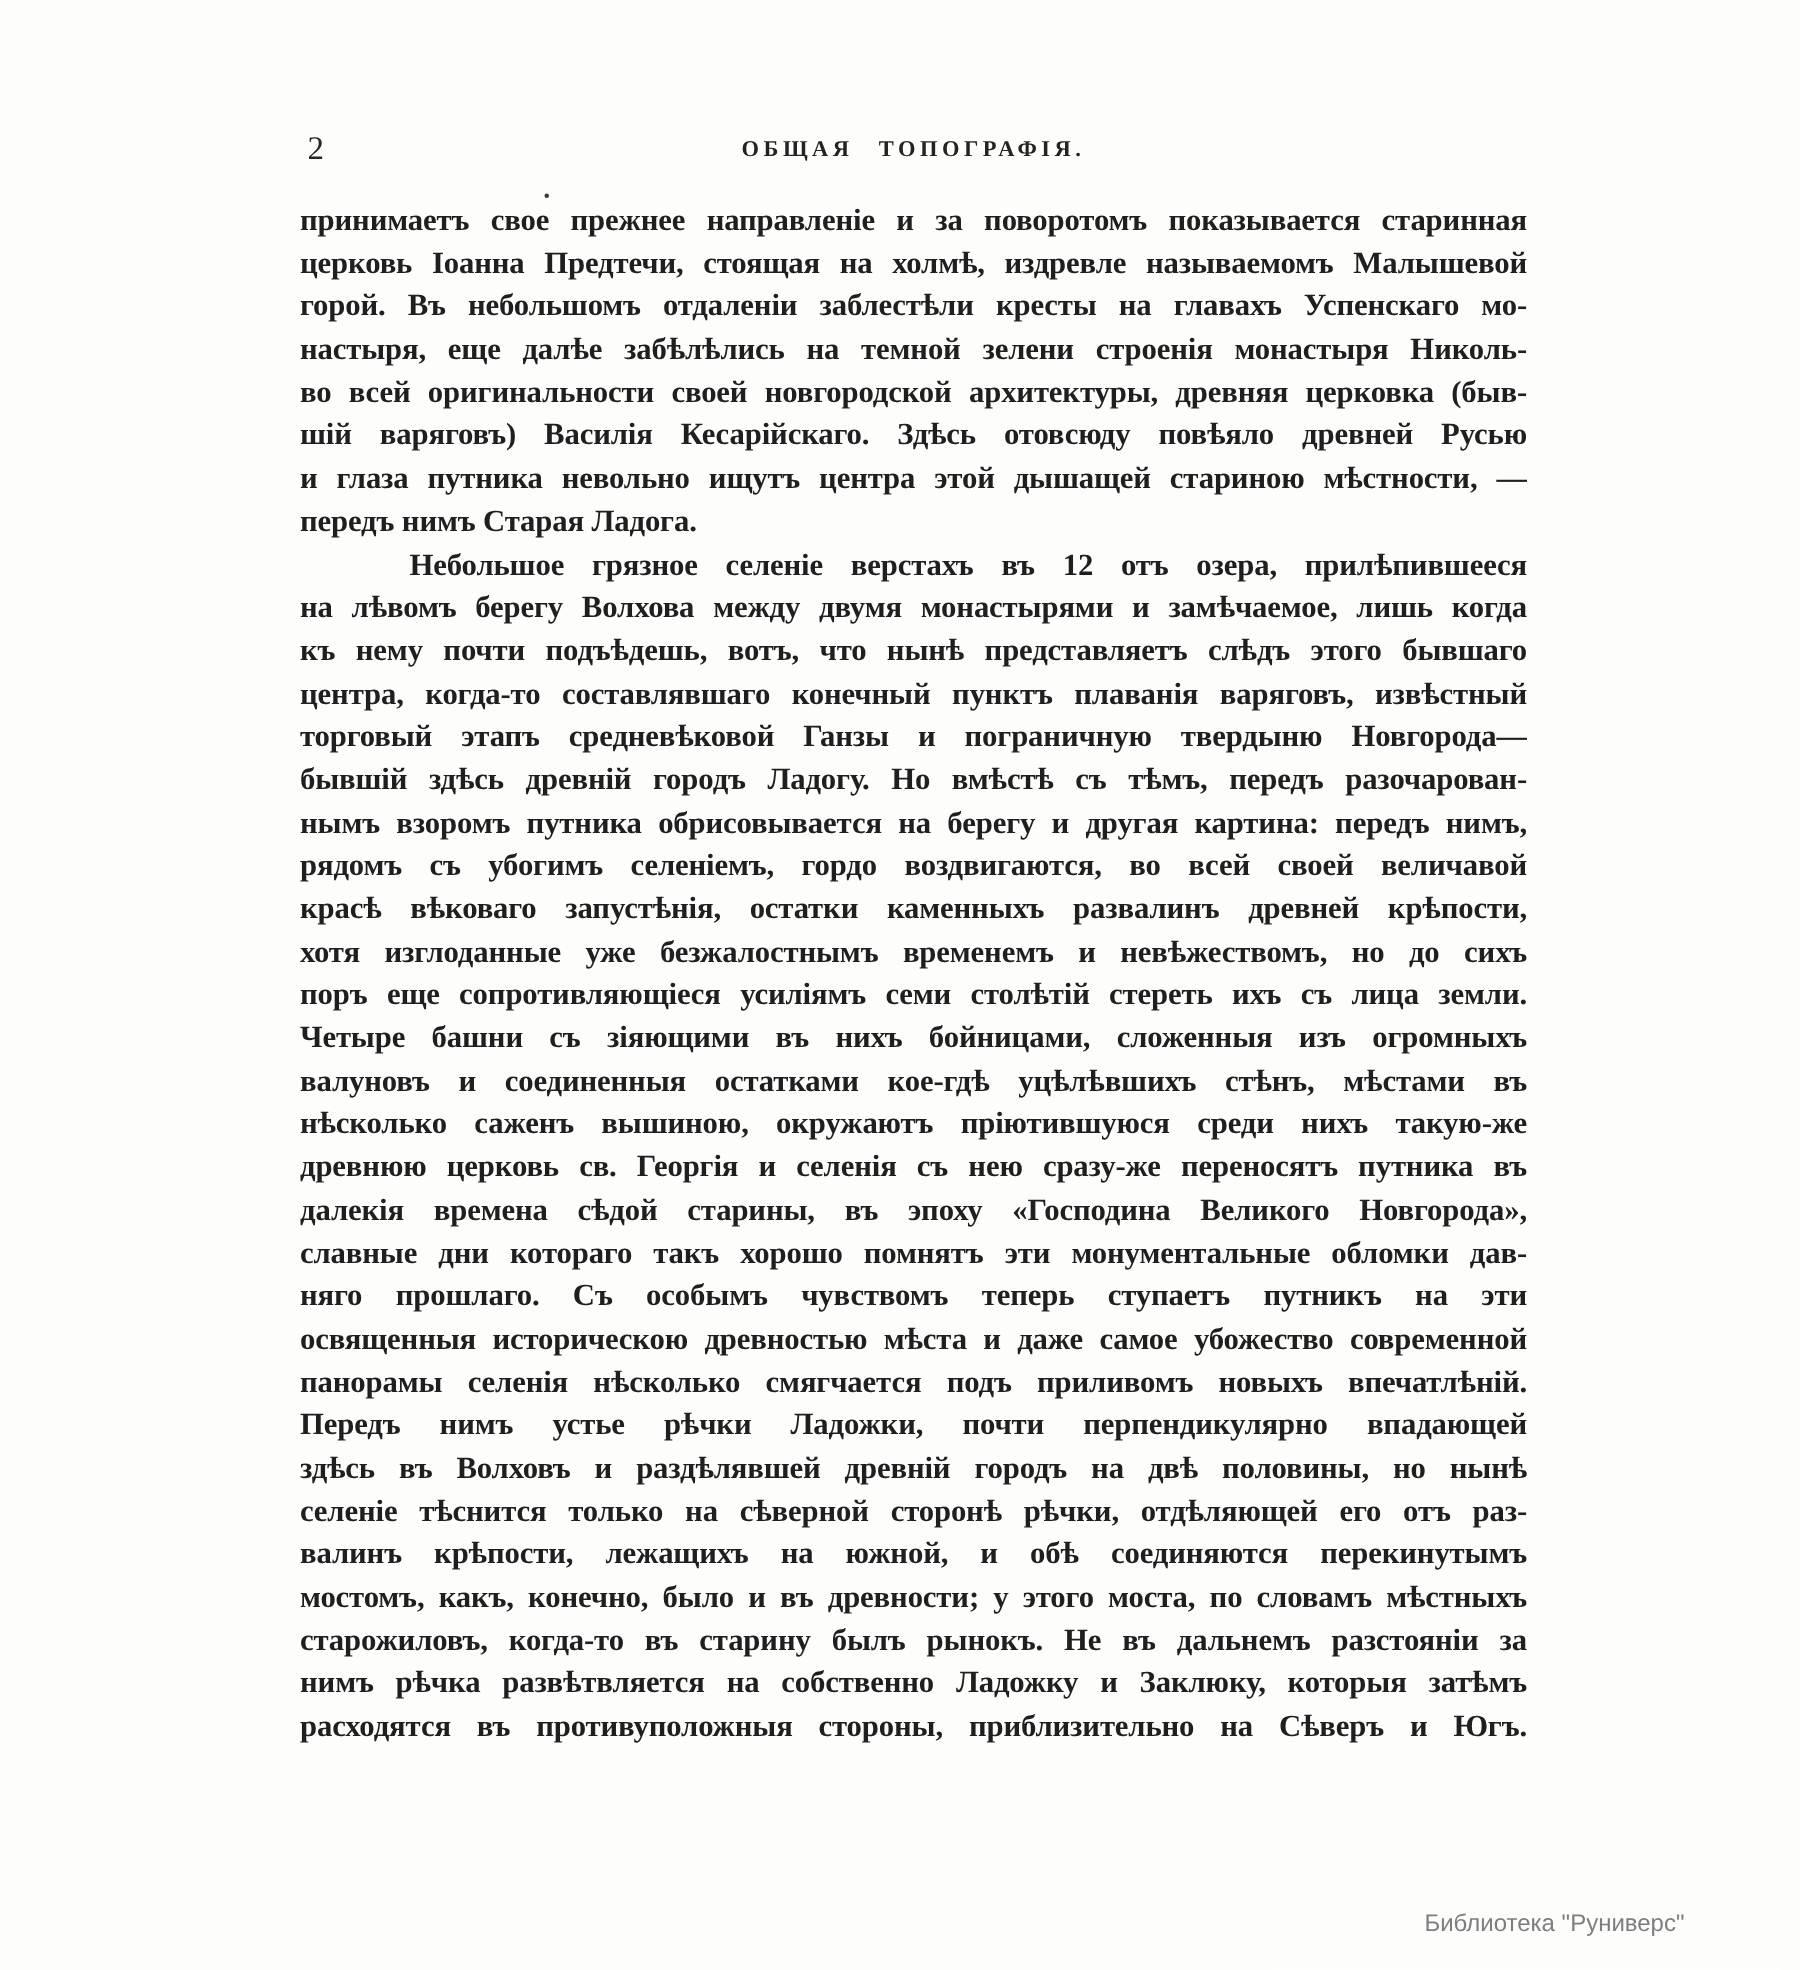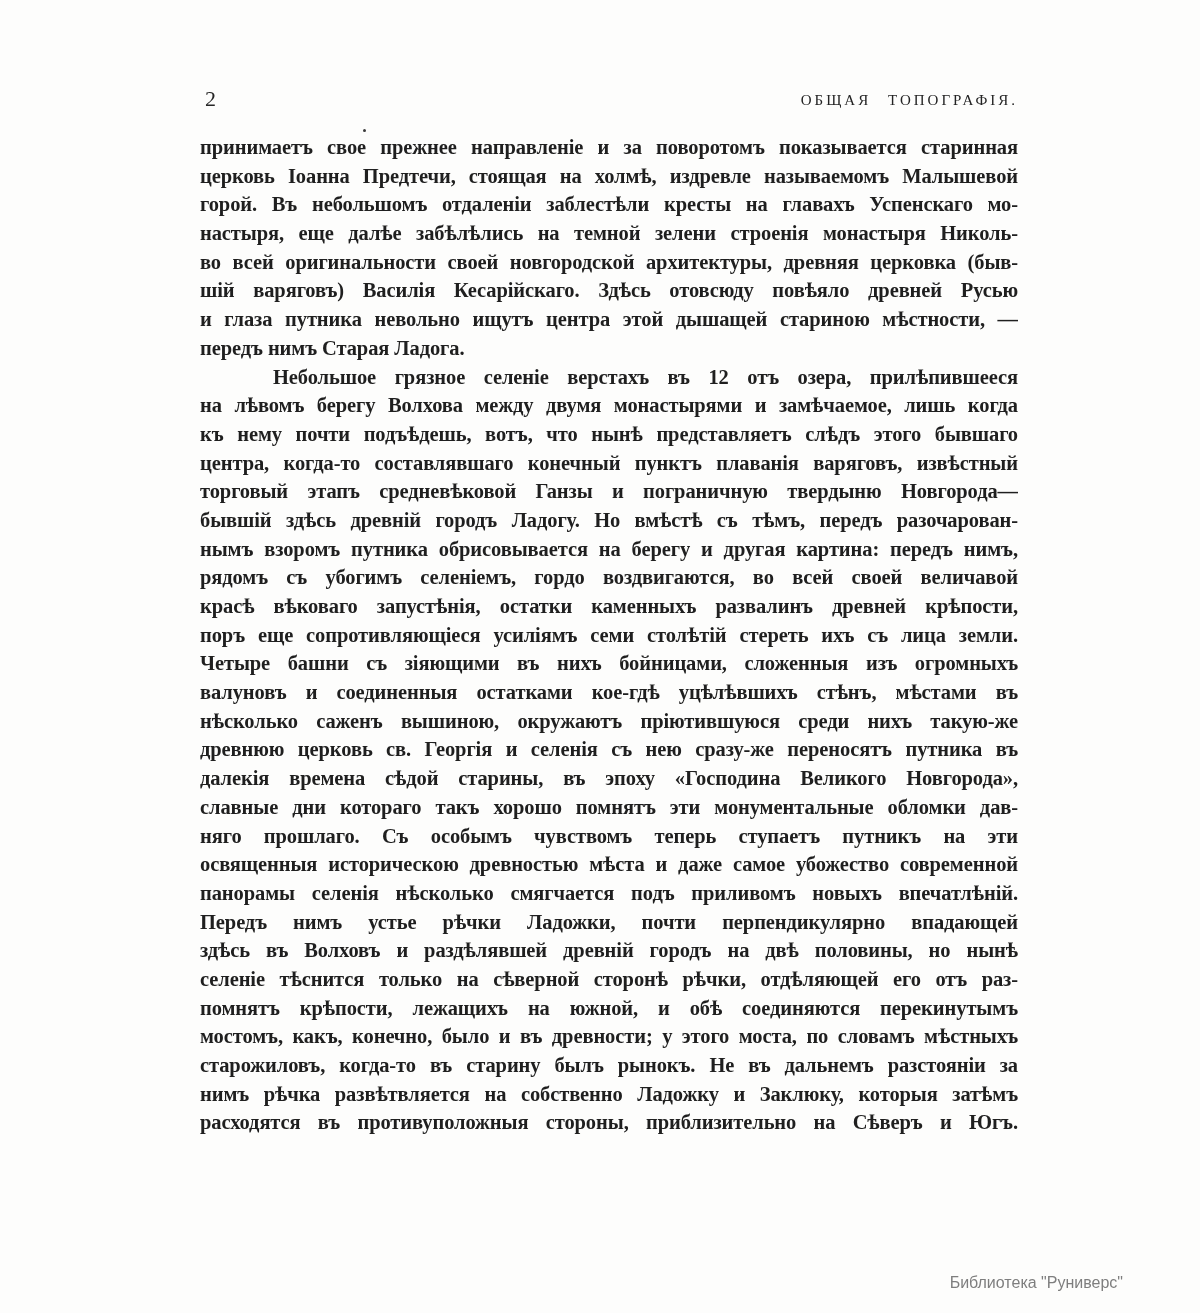--- a/index.html
+++ b/index.html
@@ -21,25 +21,26 @@
     left: 205px;
     top: 86px;
     font-size: 22px;
     color: #262626;
   }
   .running-title {
     position: absolute;
     left: 200px;
     top: 92px;
     width: 818px;
-    text-align: right;
+    text-align: center;
     font-size: 15px;
     letter-spacing: 3px;
     word-spacing: 10px;
     color: #232323;
+    font-weight: bold;
   }
   .text-block {
     position: absolute;
     left: 200px;
     top: 133px;
     width: 818px;
     font-weight: bold;
   }
   .paragraph {
     margin: 0;
@@ -102,34 +103,35 @@
       <div class="paragraph">
         <div class="textline indent">Небольшое грязное селеніе верстахъ въ 12 отъ озера, прилѣпившееся</div>
         <div class="textline">на лѣвомъ берегу Волхова между двумя монастырями и замѣчаемое, лишь когда</div>
         <div class="textline">къ нему почти подъѣдешь, вотъ, что нынѣ представляетъ слѣдъ этого бывшаго</div>
         <div class="textline">центра, когда-то составлявшаго конечный пунктъ плаванія варяговъ, извѣстный</div>
         <div class="textline">торговый этапъ средневѣковой Ганзы и пограничную твердыню Новгорода—</div>
         <div class="textline">бывшій здѣсь древній городъ Ладогу. Но вмѣстѣ съ тѣмъ, передъ разочарован-</div>
         <div class="textline">нымъ взоромъ путника обрисовывается на берегу и другая картина: передъ нимъ,</div>
         <div class="textline">рядомъ съ убогимъ селеніемъ, гордо воздвигаются, во всей своей величавой</div>
         <div class="textline">красѣ вѣковаго запустѣнія, остатки каменныхъ развалинъ древней крѣпости,</div>
+        <div class="textline">хотя изглоданные уже безжалостнымъ временемъ и невѣжествомъ, но до сихъ</div>
         <div class="textline">поръ еще сопротивляющіеся усиліямъ семи столѣтій стереть ихъ съ лица земли.</div>
         <div class="textline">Четыре башни съ зіяющими въ нихъ бойницами, сложенныя изъ огромныхъ</div>
         <div class="textline">валуновъ и соединенныя остатками кое-гдѣ уцѣлѣвшихъ стѣнъ, мѣстами въ</div>
         <div class="textline">нѣсколько саженъ вышиною, окружаютъ пріютившуюся среди нихъ такую-же</div>
         <div class="textline">древнюю церковь св. Георгія и селенія съ нею сразу-же переносятъ путника въ</div>
         <div class="textline">далекія времена сѣдой старины, въ эпоху «Господина Великого Новгорода»,</div>
         <div class="textline">славные дни котораго такъ хорошо помнятъ эти монументальные обломки дав-</div>
         <div class="textline">няго прошлаго. Съ особымъ чувствомъ теперь ступаетъ путникъ на эти</div>
         <div class="textline">освященныя историческою древностью мѣста и даже самое убожество современной</div>
         <div class="textline">панорамы селенія нѣсколько смягчается подъ приливомъ новыхъ впечатлѣній.</div>
         <div class="textline">Передъ нимъ устье рѣчки Ладожки, почти перпендикулярно впадающей</div>
         <div class="textline">здѣсь въ Волховъ и раздѣлявшей древній городъ на двѣ половины, но нынѣ</div>
         <div class="textline">селеніе тѣснится только на сѣверной сторонѣ рѣчки, отдѣляющей его отъ раз-</div>
-        <div class="textline">помнятъ крѣпости, лежащихъ на южной, и обѣ соединяются перекинутымъ</div>
+        <div class="textline">валинъ крѣпости, лежащихъ на южной, и обѣ соединяются перекинутымъ</div>
         <div class="textline">мостомъ, какъ, конечно, было и въ древности; у этого моста, по словамъ мѣстныхъ</div>
         <div class="textline">старожиловъ, когда-то въ старину былъ рынокъ. Не въ дальнемъ разстояніи за</div>
         <div class="textline">нимъ рѣчка развѣтвляется на собственно Ладожку и Заклюку, которыя затѣмъ</div>
         <div class="textline">расходятся въ противуположныя стороны, приблизительно на Сѣверъ и Югъ.</div>
       </div>
     </div>
 
   <div class="watermark">Библиотека "Руниверс"</div>
 </div>
 

